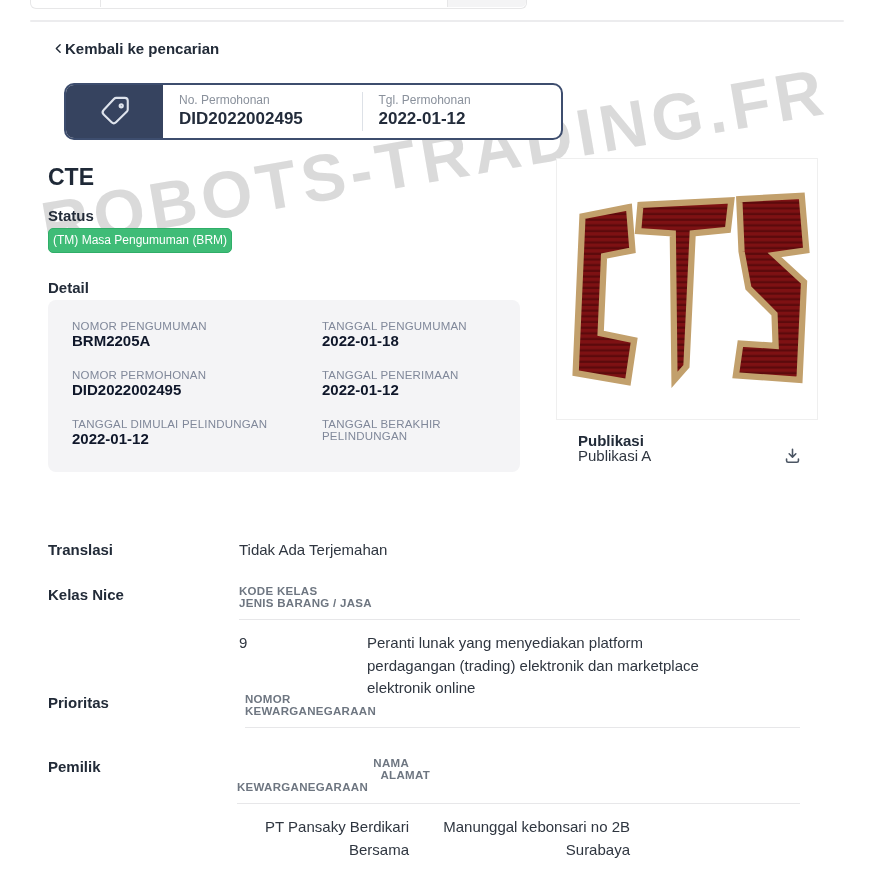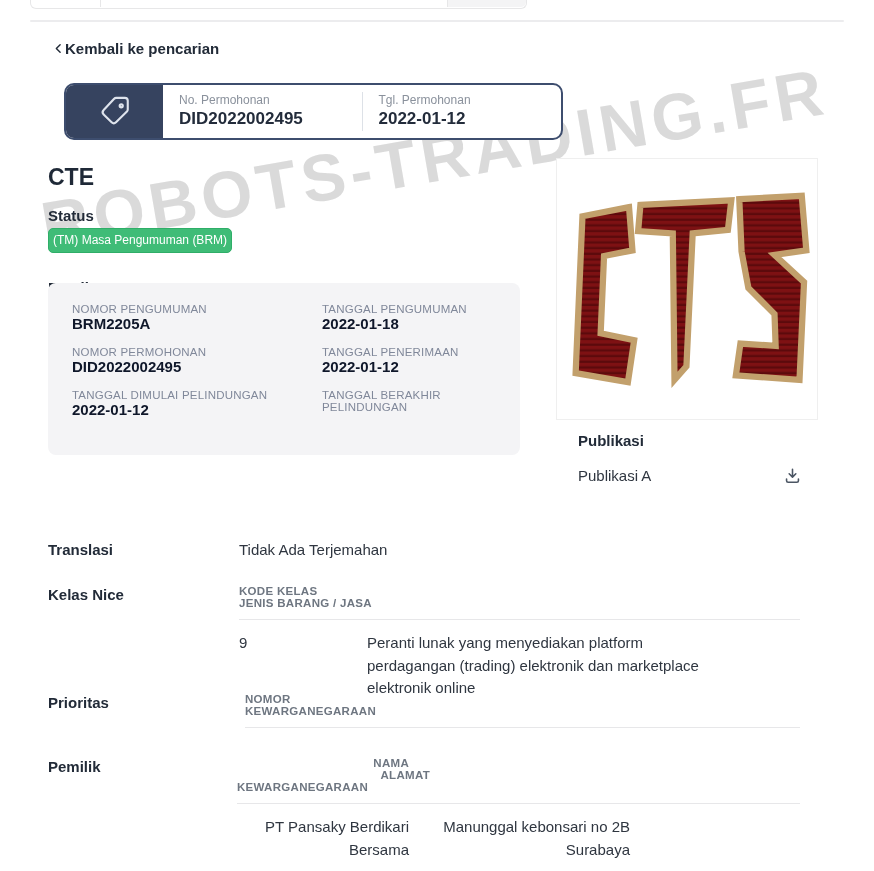--- a/index.html
+++ b/index.html
@@ -34,32 +34,32 @@
   .app-card .field .val { font-size:17px; font-weight:700; color:#232c3b; margin-top:2px; }
   .app-card .vsep { width:1px; background:#dde1e7; margin:7px 0; }
 
   .tm-title { left:48px; top:164px; font-size:23px; font-weight:700; color:#1f2937; }
   .sec-h { font-size:15px; font-weight:700; color:#222b38; }
   .status-h { left:48px; top:207px; }
   .badge { left:48px; top:228px; background:#3fbc77; border:1px solid #2fae68; color:#fff;
            font-size:12px; padding:4px 4px 5px; border-radius:5px; }
   .detail-h { left:48px; top:279px; }
 
-  .detail-card { left:48px; top:283px; width:472px; height:172px; background:#f4f4f6;
+  .detail-card { left:48px; top:300px; width:472px; height:172px; background:#f4f4f6;
                  border-radius:8px; padding:20px 24px; display:grid;
-                 grid-template-columns:250px 1fr; row-gap:13px; align-content:start; }
+                 grid-template-columns:250px 1fr; row-gap:19px; align-content:start; }
   .d-item .dl { font-size:11.5px; color:#80889a; letter-spacing:.2px; }
   .d-item .dv { font-size:15px; font-weight:700; color:#0f172a; margin-top:0; min-height:18px; }
 
   
   .logo-box { left:556px; top:158px; width:262px; height:262px; background:#fff;
               border:1px solid #efefef; display:flex; align-items:center; justify-content:center; }
 
   .pub-h { left:578px; top:432px; }
-  .pub-row { left:578px; top:464px; width:225px; display:flex; align-items:center; justify-content:space-between; }
+  .pub-row { left:578px; top:444px; width:225px; display:flex; align-items:center; justify-content:space-between; }
   .pub-row .pub-name { font-size:15px; color:#2f3640; }
   .dl-btn { width:22px; height:22px; display:flex; align-items:center; justify-content:center; cursor:pointer; }
 
   .row-label { font-size:15px; font-weight:700; color:#222b38; }
   .plain-val { font-size:15px; color:#2f3640; }
   .thead { display:flex; border-bottom:1px solid #e7e7e9; padding-bottom:10px;flex-direction:column; }
   .th { font-size:11.5px; font-weight:600; color:#6e7681; letter-spacing:.3px; }
   .tbody-row { display:flex; padding-top:12px; }
   .td { font-size:15px; color:#2f3640; line-height:1.5; }
 

